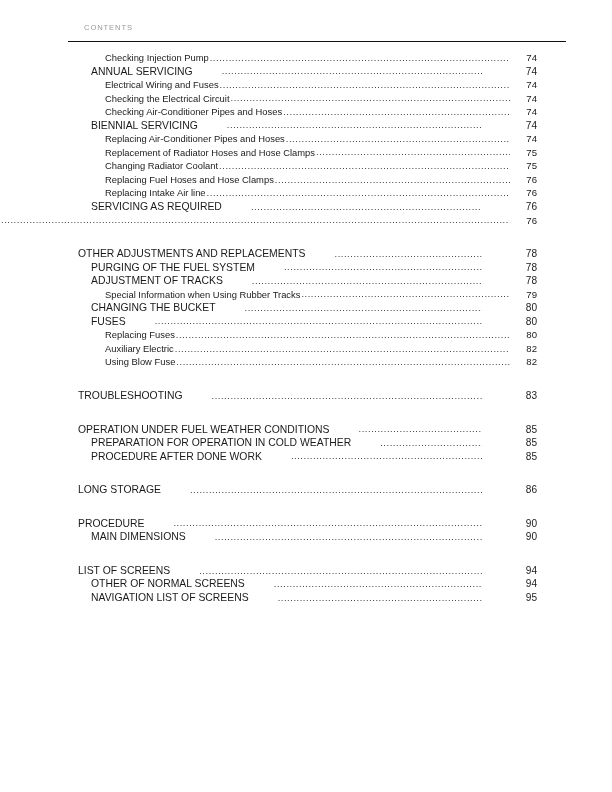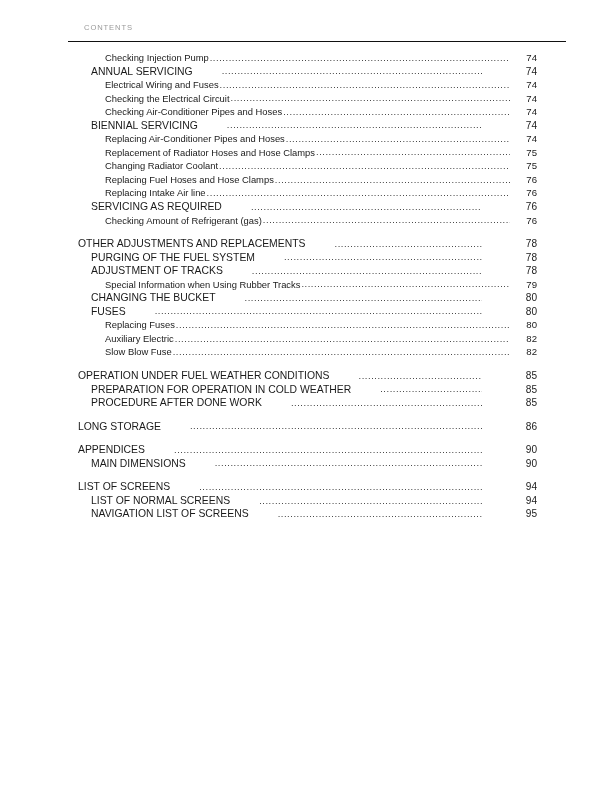--- a/index.html
+++ b/index.html
@@ -48,21 +48,21 @@
   #toc {
     position: absolute;
     left: 0;
     top: 51px;
     width: 612px;
   }
   .toc-block {
     display: block;
   }
   .toc-block + .toc-block {
-    margin-top: 10px;
+    margin-top: 20px;
   }
 
   .toc-row {
     display: flex;
     align-items: center;
     height: 13.55px;
     line-height: 13.55px;
     white-space: nowrap;
     font-size: 10.1px;
   }
@@ -182,21 +182,20 @@
         <span class="entry-title">Replacing Intake Air line</span>
         <span class="leader"></span>
         <span class="entry-page">76</span>
       </div>
       <div class="toc-row lvl2">
         <span class="entry-title">SERVICING AS REQUIRED</span>
         <span class="leader"></span>
         <span class="entry-page">76</span>
       </div>
       <div class="toc-row lvl3 gap-before-dots">
-        <span class="entry-title">Checking Amount of Refrigerant (gas)</span>
         <span class="leader"></span>
         <span class="entry-page">76</span>
       </div>
     </div>
     <div class="toc-block">
       <div class="toc-row lvl1">
         <span class="entry-title">OTHER ADJUSTMENTS AND REPLACEMENTS</span>
         <span class="leader"></span>
         <span class="entry-page">78</span>
       </div>
@@ -229,23 +228,30 @@
         <span class="entry-title">Replacing Fuses</span>
         <span class="leader"></span>
         <span class="entry-page">80</span>
       </div>
       <div class="toc-row lvl3 gap-before-dots">
         <span class="entry-title">Auxiliary Electric</span>
         <span class="leader"></span>
         <span class="entry-page">82</span>
       </div>
       <div class="toc-row lvl3 gap-before-dots">
-        <span class="entry-title">Slow Blow Fuse</span>
+        <span class="entry-title">Using Blow Fuse</span>
         <span class="leader"></span>
         <span class="entry-page">82</span>
+      </div>
+    </div>
+    <div class="toc-block">
+      <div class="toc-row lvl1">
+        <span class="entry-title">TROUBLESHOOTING</span>
+        <span class="leader"></span>
+        <span class="entry-page">83</span>
       </div>
     </div>
     <div class="toc-block">
       <div class="toc-row lvl1 gap-before-dots">
         <span class="entry-title">OPERATION UNDER FUEL WEATHER CONDITIONS</span>
         <span class="leader"></span>
         <span class="entry-page">85</span>
       </div>
       <div class="toc-row lvl2 gap-before-dots">
         <span class="entry-title">PREPARATION FOR OPERATION IN COLD WEATHER</span>
@@ -260,38 +266,38 @@
     </div>
     <div class="toc-block">
       <div class="toc-row lvl1 gap-before-dots">
         <span class="entry-title">LONG STORAGE</span>
         <span class="leader"></span>
         <span class="entry-page">86</span>
       </div>
     </div>
     <div class="toc-block">
       <div class="toc-row lvl1">
-        <span class="entry-title">APPENDICES</span>
+        <span class="entry-title">PROCEDURE</span>
         <span class="leader"></span>
         <span class="entry-page">90</span>
       </div>
       <div class="toc-row lvl2 gap-before-dots">
         <span class="entry-title">MAIN DIMENSIONS</span>
         <span class="leader"></span>
         <span class="entry-page">90</span>
       </div>
     </div>
     <div class="toc-block">
       <div class="toc-row lvl1">
         <span class="entry-title">LIST OF SCREENS</span>
         <span class="leader"></span>
         <span class="entry-page">94</span>
       </div>
       <div class="toc-row lvl2">
-        <span class="entry-title">LIST OF NORMAL SCREENS</span>
+        <span class="entry-title">OTHER OF NORMAL SCREENS</span>
         <span class="leader"></span>
         <span class="entry-page">94</span>
       </div>
       <div class="toc-row lvl2">
         <span class="entry-title">NAVIGATION LIST OF SCREENS</span>
         <span class="leader"></span>
         <span class="entry-page">95</span>
       </div>
     </div>
   </div>

